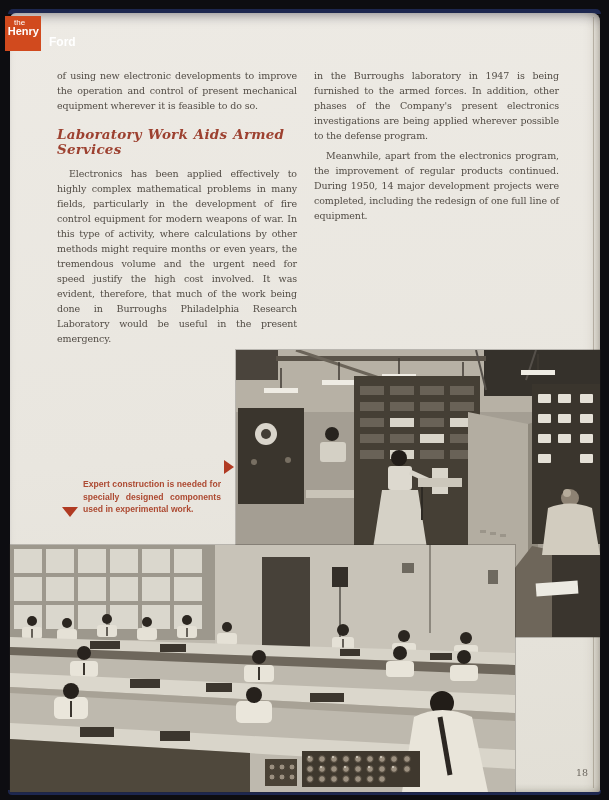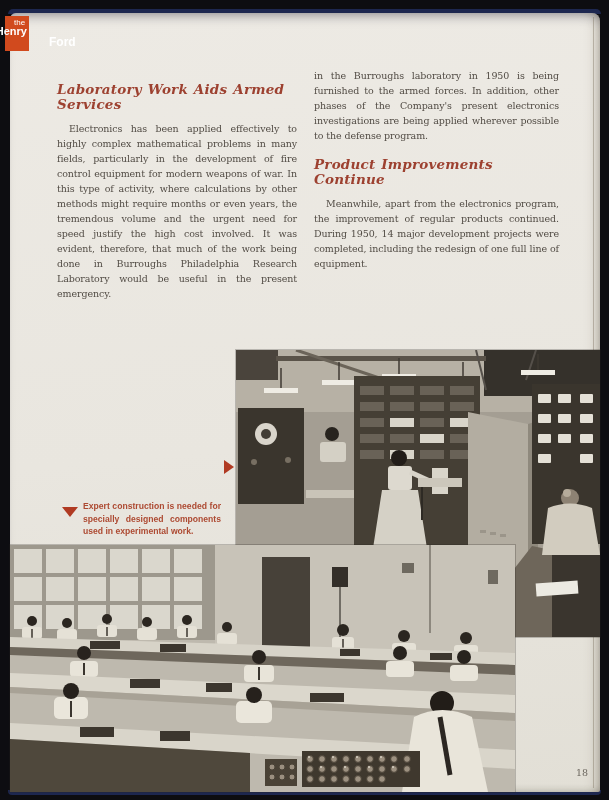--- a/index.html
+++ b/index.html
@@ -26,21 +26,21 @@
                 inset 0 10px 14px -10px rgba(10,10,35,.5),
                 inset 0 -6px 10px -8px rgba(40,35,20,.4);
   }
   .page::after {
     content:""; position:absolute; right:6px; top:4px; bottom:4px; width:1px;
     background:rgba(120,110,90,.4);
   }
 
   
   .logo {
-    position:absolute; left:5px; top:16px; width:24px; height:35px;
+    position:absolute; left:5px; top:16px; width:36px; height:35px;
     background:#d14a1e; z-index:9;
     font-family:"Liberation Sans", sans-serif; color:#fff;
   }
   .logo .t1 { position:absolute; left:9px; top:2px;  font-size:8px; }
   .logo .t2 { position:absolute; right:2px; top:9px; font-size:11px; font-weight:bold;text-align:center; }
   .logo .t3 { position:absolute; left:8px; top:19px; font-size:12px; font-weight:bold;padding-left:36px; }
 
   
   .col { position:absolute; color:#524c45; font-size:9.5px; line-height:15px;
          text-align:justify; letter-spacing:-0.1px; }
@@ -55,21 +55,21 @@
     text-align:left;
   }
 
   
   .caption {
     position:absolute; width:138px; z-index:5;
     font-family:"Liberation Sans", sans-serif; font-weight:bold;
     font-size:8.6px; line-height:12.5px; color:#ad4a32; text-align:justify;
   }
   .cap1 { left:73px; top:442px; }
-  .cap2 { left:73px; top:487px; }
+  .cap2 { left:73px; top:465px; }
   .tri-right {
     position:absolute; left:214px; top:447px; z-index:5; width:0; height:0;
     border-top:7px solid transparent; border-bottom:7px solid transparent;
     border-left:10px solid #b03a22;
   }
   .tri-down {
     position:absolute; left:52px; top:494px; z-index:5; width:0; height:0;
     border-left:8px solid transparent; border-right:8px solid transparent;
     border-top:10px solid #b03a22;
   }
@@ -89,27 +89,27 @@
 </head>
 <body>
 
 <div class="stage">
   <div class="edge-top"></div>
   <div class="edge-bottom"></div>
 
   <div class="page">
 
     <div class="col col-left">
+      <p>of using new electronic developments to improve the operation and control of present mechanical equipment wherever it is feasible to do so.</p>
       <h2 class="head">Laboratory Work Aids Armed Services</h2>
       <p class="indent">Electronics has been applied effectively to highly complex mathematical problems in many fields, particularly in the development of fire control equipment for modern weapons of war. In this type of activity, where calculations by other methods might require months or even years, the tremendous volume and the urgent need for speed justify the high cost involved. It was evident, therefore, that much of the work being done in Burroughs Philadelphia Research Laboratory would be useful in the present emergency.</p>
     </div>
 
     <div class="col col-right">
-      <p>in the Burroughs laboratory in 1950 is being furnished to the armed forces. In addition, other phases of the Company's present electronics investigations are being applied wherever possible to the defense program.</p>
-      <h2 class="head">Product Improvements Continue</h2>
+      <p>in the Burroughs laboratory in 1947 is being furnished to the armed forces. In addition, other phases of the Company's present electronics investigations are being applied wherever possible to the defense program.</p>
       <p class="indent">Meanwhile, apart from the electronics program, the improvement of regular products continued. During 1950, 14 major development projects were completed, including the redesign of one full line of equipment.</p>
     </div>
 
     <div class="tri-right"></div>
     <div class="caption cap2">Expert construction is needed for specially designed components used in experimental work.</div>
     <div class="tri-down"></div>
 
     <svg class="photo photo1" viewBox="0 0 364 287" xmlns="http://www.w3.org/2000/svg">
       <rect width="364" height="287" fill="#a49e93"></rect>
       <rect width="364" height="62" fill="#b7b1a5"></rect>

